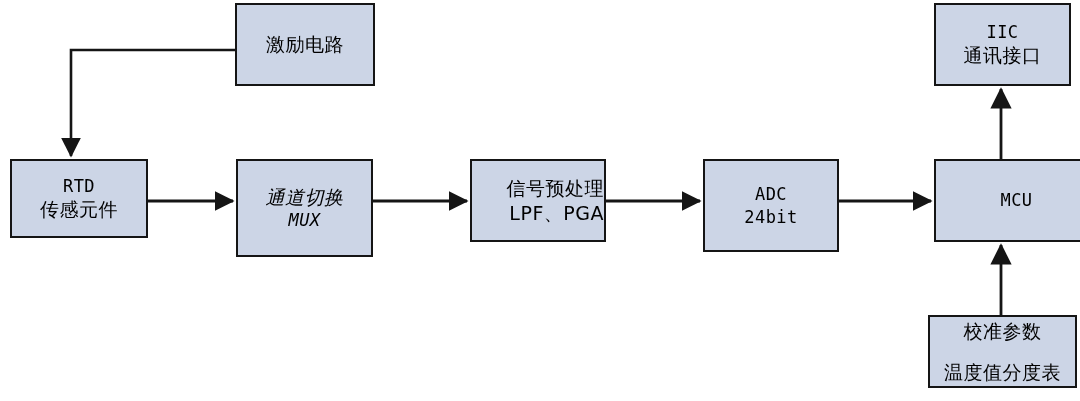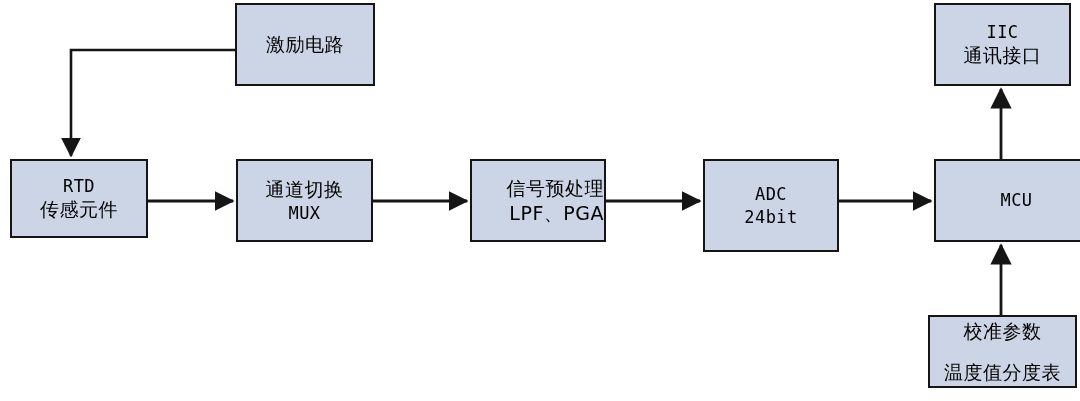--- a/index.html
+++ b/index.html
@@ -49,21 +49,21 @@
   }
   
   .latin {
     font-family: "DejaVu Sans Mono", "Liberation Mono", monospace;
     font-size: 17px;
     letter-spacing: 0.5px;
   }
   
   #node-excitation { left: 235px; top: 3px;   width: 140px; height: 83px; }
   #node-rtd        { left: 3px;   top: 159px; width: 138px; height: 79px; margin-left: 7px; }
-  #node-mux        { left: 236px; top: 159px; width: 137px; height: 83px; }
+  #node-mux        { left: 236px; top: 159px; width: 137px; height: 98px; font-style: italic; }
   #node-preproc    { left: 470px; top: 159px; width: 136px; height: 83px; align-items: flex-end; }
   #node-adc        { left: 703px; top: 159px; width: 136px; height: 93px; }
   #node-mcu        { left: 934px; top: 159px; width: 165px; height: 83px; }
   #node-iic        { left: 934px; top: 3px;   width: 137px; height: 83px; }
   #node-caltable   { left: 928px; top: 315px; width: 149px; height: 73px; gap: 16px; }
 </style>
 </head>
 <body>
 
 <div id="diagram-root">

